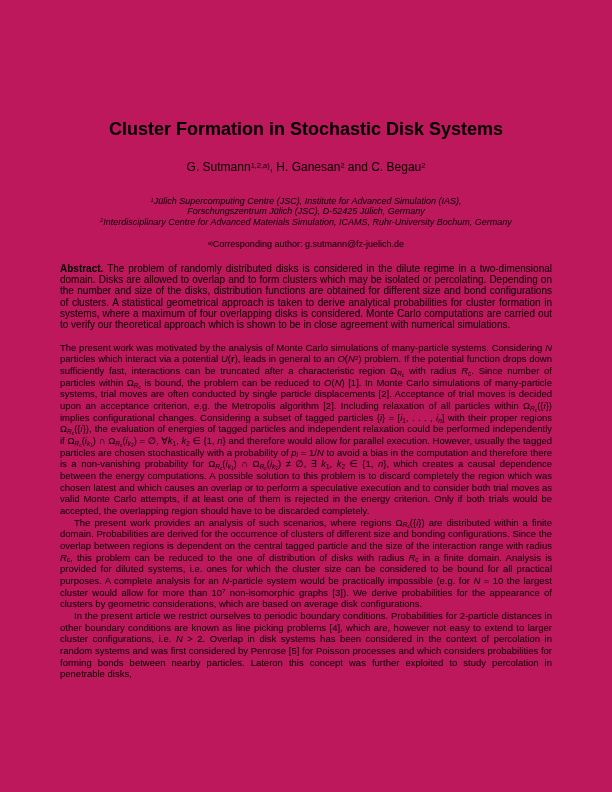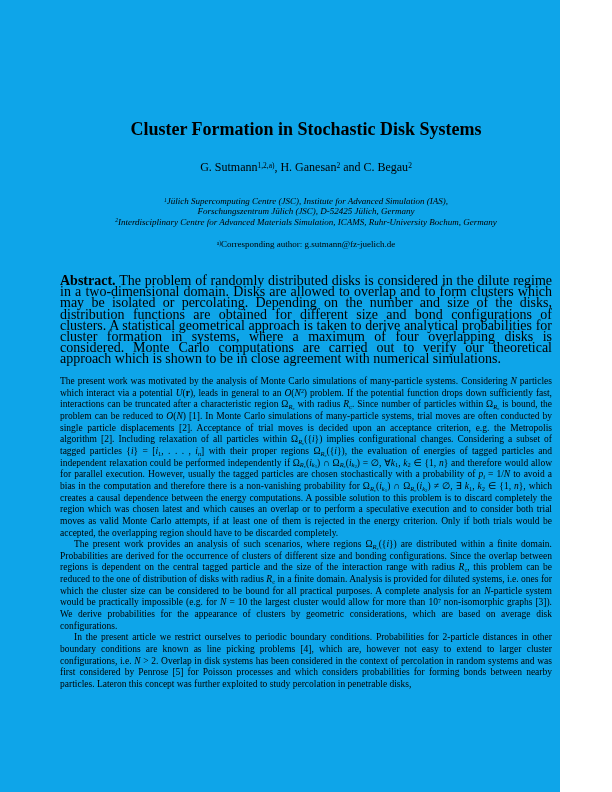--- a/index.html
+++ b/index.html
@@ -1,24 +1,24 @@
 <!DOCTYPE html>
 <html><head>
 <meta charset="utf-8">
 <title>Paper Page</title>
 <style>
   * { margin: 0; padding: 0; box-sizing: border-box; }
   html, body { background: #ffffff; }
   .page {
     position: relative;
-    width: 560px;
+    width: 612px;
     height: 792px;
-    background: #0ea5e9;
+    background: #be185d;
     color: #000000;
-    font-family: Liberation Serif, serif;
+    font-family: Liberation Sans, sans-serif;
     overflow: hidden;
   }
   .content {
     position: absolute;
     left: 60px;
     top: 0;
     width: 492px;
   }
   .title {
     margin-top: 117px;
@@ -40,23 +40,23 @@
     font-size: 9px;
     line-height: 10.4px;
   }
   .corresponding {
     margin-top: 12px;
     text-align: center;
     font-size: 9px;
     line-height: 10px;
   }
   .abstract {
-    margin-top: 26px;
+    margin-top: 14px;
     text-align: justify;
-    font-size: 14px;
+    font-size: 10px;
     line-height: 11.1px;
   }
   .section-heading {
     margin-top: 21px;
     text-align: center;
     font-weight: bold;
     font-size: 11.5px;
     line-height: 13px;
     letter-spacing: 0.2px;
   }

